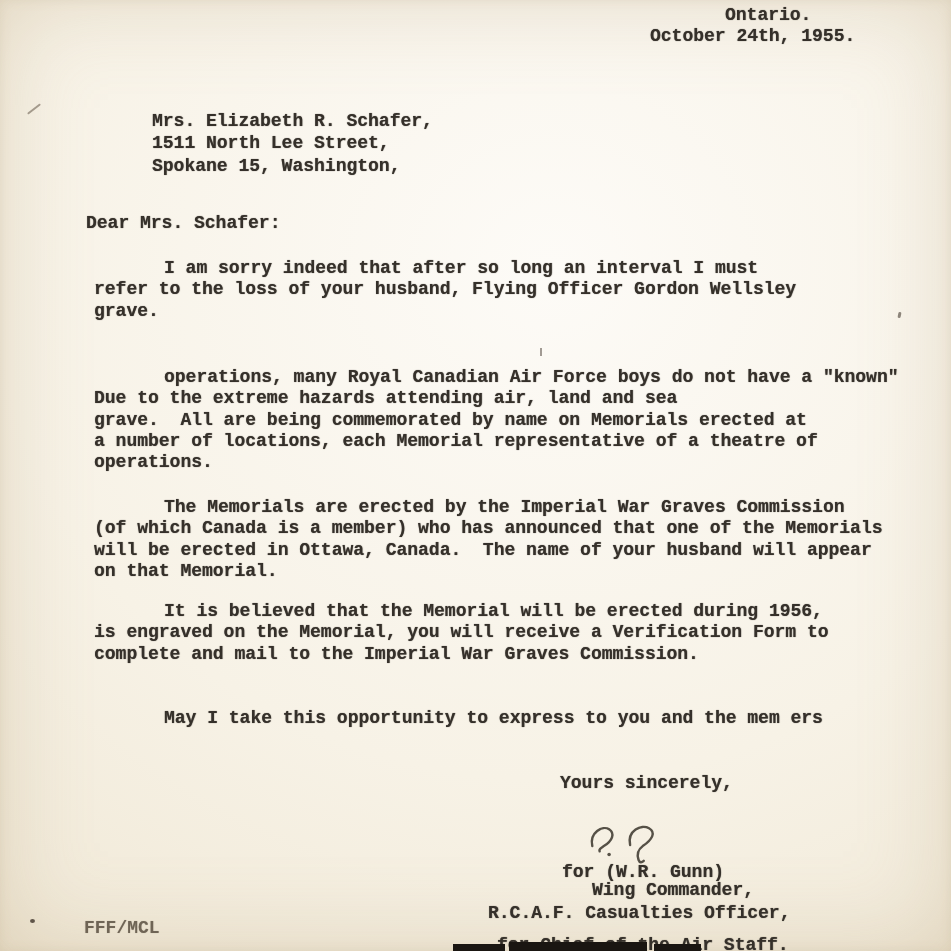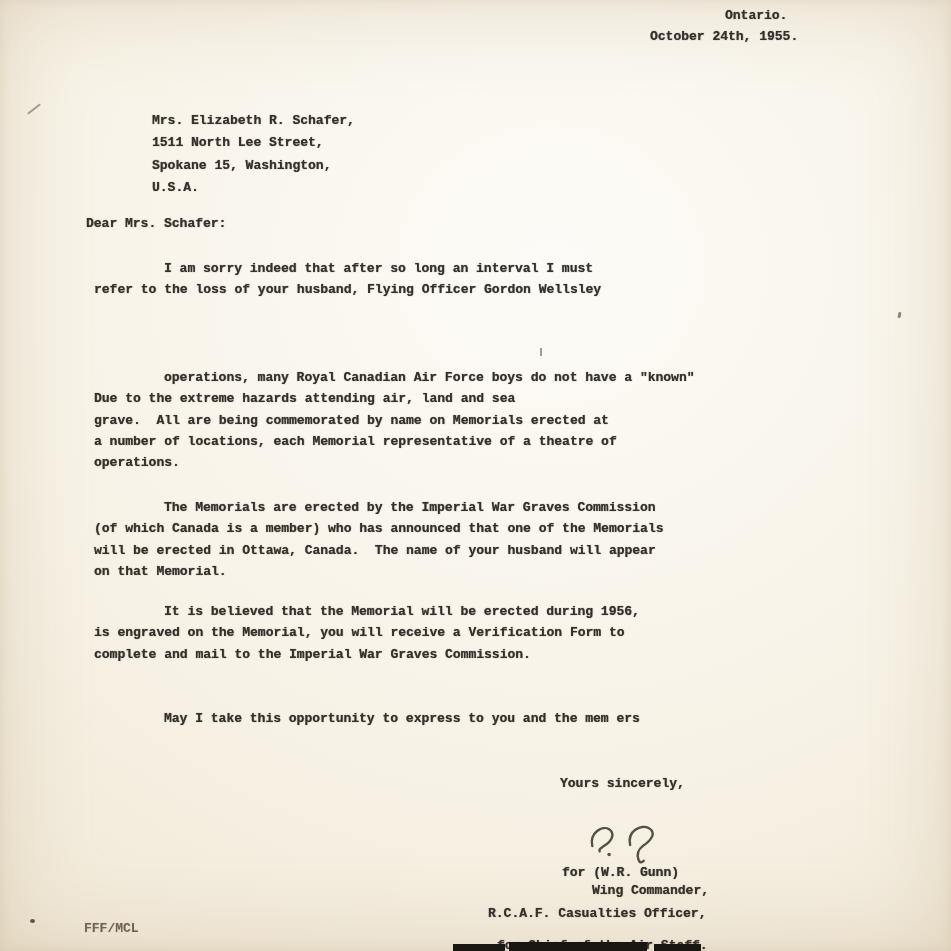--- a/index.html
+++ b/index.html
@@ -1,21 +1,21 @@
 <!DOCTYPE html>
 <html><head>
 <meta charset="utf-8">
 <style>
   html,body{margin:0;padding:0;background:#d8d0c0;}
   .page{
     position:relative;width:951px;height:951px;overflow:hidden;
     background:radial-gradient(130% 120% at 58% 28%, #fdfbf7 0%, #f7f2e6 45%, #f0e8d6 75%, #e6dbc2 100%);
     box-shadow:inset 0 0 90px rgba(180,155,115,.30), inset 0 0 12px rgba(180,155,115,.18);
     font-family:"Liberation Mono","DejaVu Sans Mono",monospace;
-    font-weight:700;font-size:13px;color:#35302a;
+    font-weight:700;font-size:18px;color:#35302a;
   }
   .line,.list-block div{
     white-space:pre;line-height:21.3px;
     text-shadow:0 0 1px rgba(53,48,42,.55), .4px .4px .7px rgba(53,48,42,.35);
   }
   .hdr{position:absolute;left:650px;top:5px;}
   .hdr-place{padding-left:75px;}
   .addr{position:absolute;left:108px;top:110px;margin-left:44px;}
   .addr div{line-height:22.4px;}
   .salut{position:absolute;left:86px;top:213px;}
@@ -45,28 +45,28 @@
 
   <div class="hdr">
     <div class="line hdr-place">Ontario.</div>
     <div class="line">October 24th, 1955.</div>
   </div>
 
   <div class="addr list-block">
       <div>Mrs. Elizabeth R. Schafer,</div>
       <div>1511 North Lee Street,</div>
       <div>Spokane 15, Washington,</div>
-      <div>U.S.A.</div>
     </div>
 
   <div class="salut line">Dear Mrs. Schafer:</div>
 
   <div class="para p1 list-block">
       <div>I am sorry indeed that after so long an interval I must</div>
       <div>refer to the loss of your husband, Flying Officer Gordon Wellsley</div>
+      <div>grave.</div>
     </div>
   <div class="para p2 list-block">
       <div>operations, many Royal Canadian Air Force boys do not have a "known"</div>
       <div>Due to the extreme hazards attending air, land and sea</div>
       <div>grave.  All are being commemorated by name on Memorials erected at</div>
       <div>a number of locations, each Memorial representative of a theatre of</div>
       <div>operations.</div>
     </div>
   <div class="para p3 list-block">
       <div>The Memorials are erected by the Imperial War Graves Commission</div>

